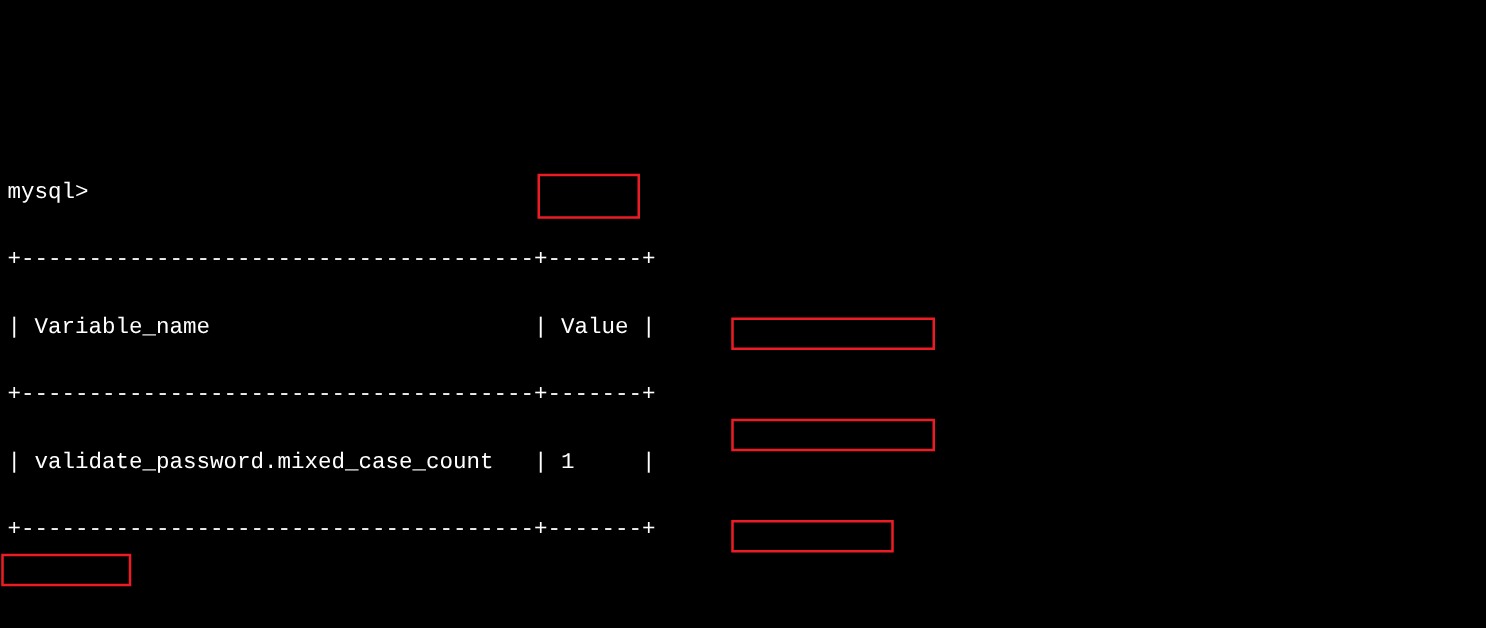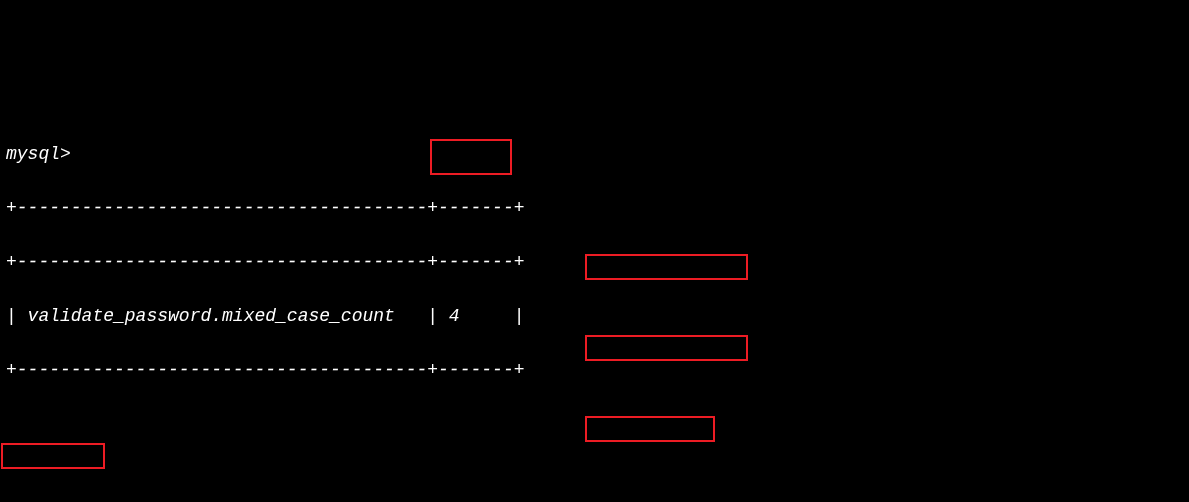--- a/index.html
+++ b/index.html
@@ -20,33 +20,33 @@
     .terminal {
       position: relative;
     }
     .highlight-box {
       border: 2px solid #ed1c24;
       position: absolute;
       pointer-events: none;
     }
     .line {
       display: block;
-      font-style: italic;
     }
   </style>
 </head>
 <body>
 
 
 
 <div class="terminal">
 <span class="line">mysql&gt;</span>
 <span class="line">+--------------------------------------+-------+</span>
+<span class="line">| Variable_name                        | Value |</span>
 <span class="line">+--------------------------------------+-------+</span>
-<span class="line">| validate_password.mixed_case_count   | 4     |</span>
+<span class="line">| validate_password.mixed_case_count   | 1     |</span>
 <span class="line">+--------------------------------------+-------+</span>
 
 <span class="line"></span>
 
 
 
 
 
 
 

